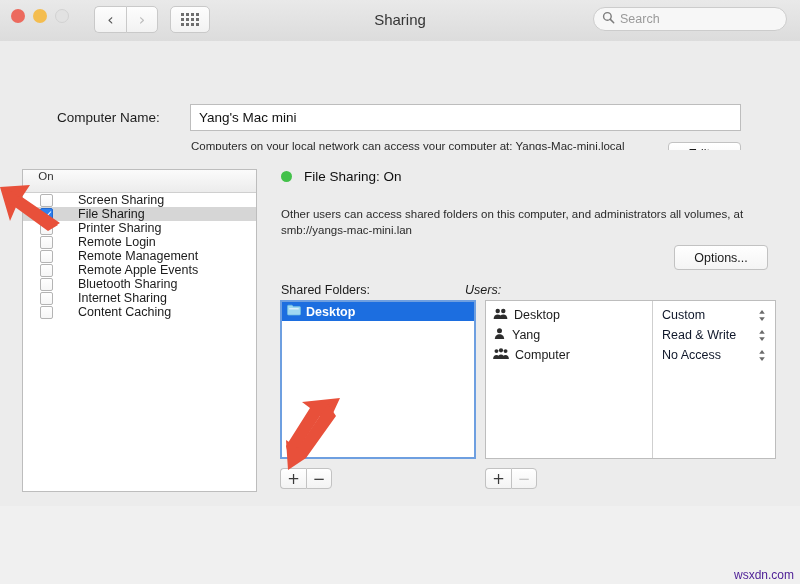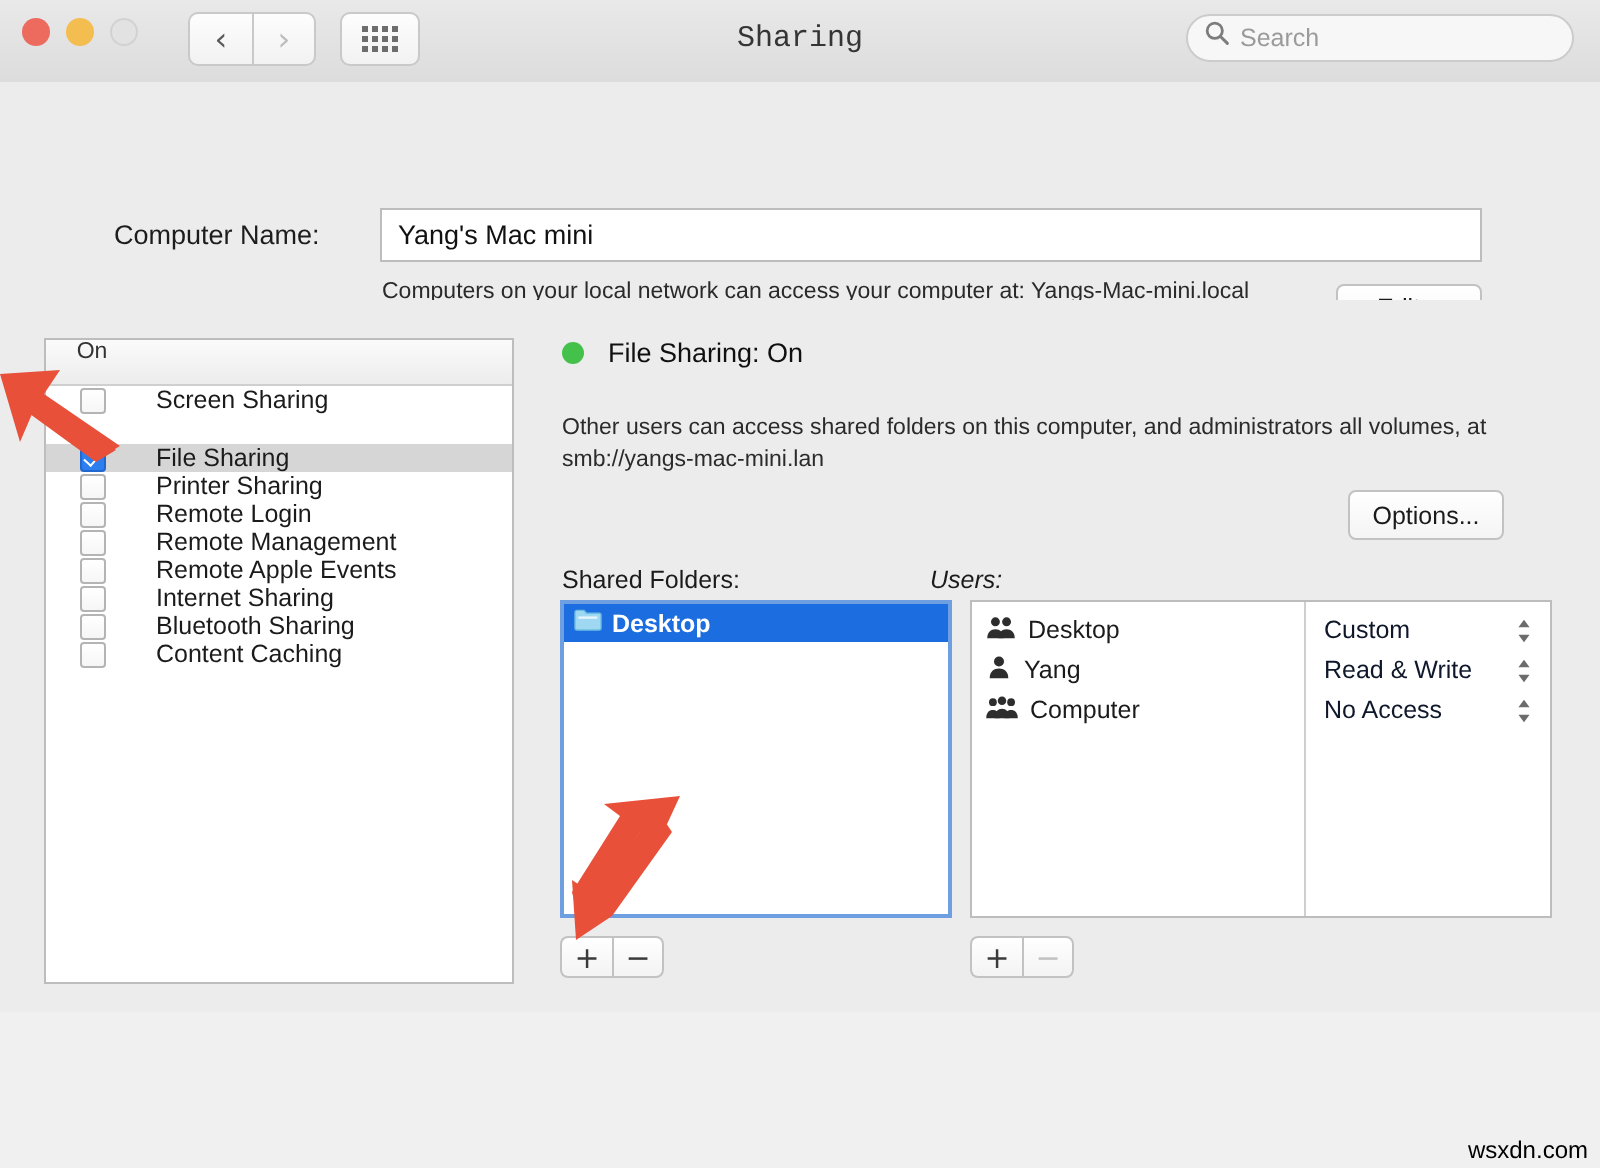--- a/index.html
+++ b/index.html
@@ -85,21 +85,20 @@
   .dots i { background: #6d6d6d; width: 3px; height: 3px; display: block; }
 
   .win-title {
     position: absolute;
     left: 0; top: 11px;
     width: 800px;
     text-align: center;
     font-size: 15px;
     color: #353535;
     font-weight: 400;
-    font-family: Liberation Mono, monospace;
   }
 
   .searchfield {
     position: absolute;
     right: 13px; top: 7px;
     width: 194px; height: 24px;
     background: #f7f7f7;
     border: 1px solid #ccc;
     border-radius: 12px;
     box-sizing: border-box;
@@ -181,21 +180,21 @@
   }
   .svc-head .h-on { width: 46px; text-align: center; }
   .svc-head .h-svc { padding-left: 9px; border-left: 1px solid #d8d8d8; height: 22px; display:flex; align-items:center; flex:1; }
   .svc-row {
     display: flex;
     align-items: center;
     height: 14px;
     font-size: 12.5px;
     color: #1b1b1b;
   }
-  .svc-row.selected { background: #d6d6d6; margin-top: 15px; }
+  .svc-row.selected { background: #d6d6d6; }
   .svc-cb-cell { width: 46px; display: flex; justify-content: center; }
   .cb {
     width: 13px; height: 13px;
     border: 1px solid #b4b4b4;
     border-radius: 2px;
     background: linear-gradient(to bottom,#ffffff,#f6f6f6);
     box-sizing: border-box;
   }
   .cb.checked {
     background: #2d7ff0;
@@ -230,21 +229,21 @@
   .status-desc {
     position: absolute;
     left: 281px; top: 56px;
     width: 500px;
     font-size: 11.5px; color: #2b2b2b;
     line-height: 16px;
   }
   .options-btn {
     position: absolute;
     left: 674px; top: 95px;
-    width: 78px; height: 25px;
+    width: 94px; height: 25px;
     background: linear-gradient(to bottom,#ffffff,#f4f4f4);
     border: 1px solid #c2c2c2;
     border-radius: 4px;
     box-sizing: border-box;
     display: flex; align-items: center; justify-content: center;
     font-size: 12.5px; color: #1a1a1a;
   }
 
   .sf-label {
     position: absolute;
@@ -333,21 +332,21 @@
   .footer {
     position: absolute;
     left: 0; top: 506px;
     width: 800px; height: 78px;
     background: #f0f0f0;
   }
   .watermark {
     position: absolute;
     right: 6px; bottom: 2px;
     font-size: 12px;
-    color: #000000;
+    color: #4c1d95;
   }
 
   
   .arrow { position: absolute; pointer-events: none; }
   #arrow-checkbox { left: 0px; top: 183px; }
   #arrow-plus     { left: 284px; top: 396px; }
 </style>
 </head>
 <body>
 
@@ -447,27 +446,27 @@
           <div class="svc-row">
             <div class="svc-cb-cell">
               <span class="cb"></span>
             </div>
             <div class="svc-name">Remote Apple Events</div>
           </div>
           <div class="svc-row">
             <div class="svc-cb-cell">
               <span class="cb"></span>
             </div>
+            <div class="svc-name">Bluetooth Sharing</div>
+          </div>
+          <div class="svc-row">
+            <div class="svc-cb-cell">
+              <span class="cb"></span>
+            </div>
             <div class="svc-name">Internet Sharing</div>
-          </div>
-          <div class="svc-row">
-            <div class="svc-cb-cell">
-              <span class="cb"></span>
-            </div>
-            <div class="svc-name">Bluetooth Sharing</div>
           </div>
           <div class="svc-row">
             <div class="svc-cb-cell">
               <span class="cb"></span>
             </div>
             <div class="svc-name">Content Caching</div>
           </div>
         </div>
     </div>
 

